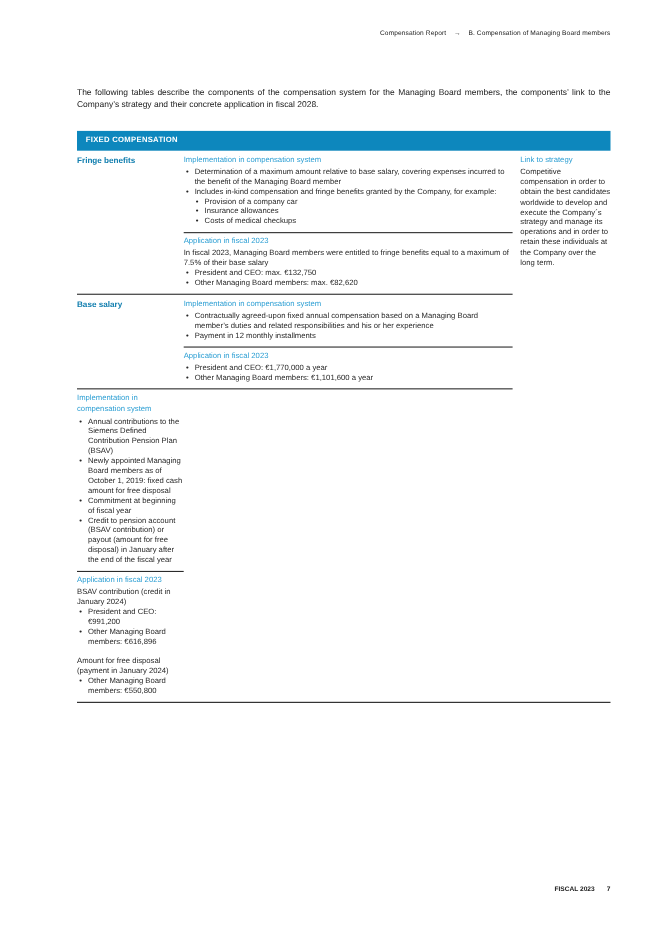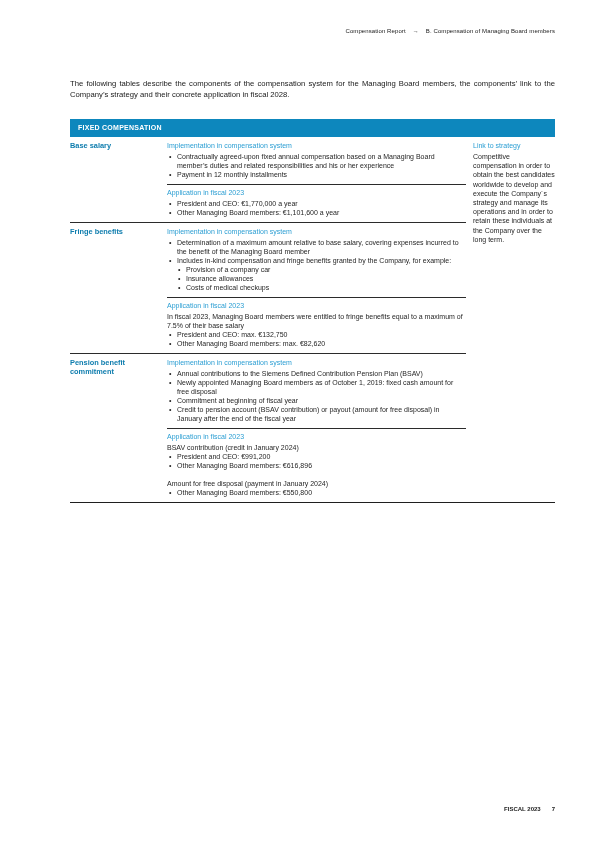--- a/index.html
+++ b/index.html
@@ -78,55 +78,54 @@
   <span>B. Compensation of Managing Board members</span>
 </div>
 
 <p class="intro">The following tables describe the components of the compensation system for the Managing Board members, the components’ link to the Company’s strategy and their concrete application in fiscal 2028.</p>
 
 <div class="comp-table">
   <div class="band" id="band" style="background: rgb(13, 135, 189);">FIXED COMPENSATION</div>
   <div class="table-body">
     <div class="rows-col" id="rows-col">
         <div class="row">
-          <div class="row-label" style="color: rgb(15, 125, 174);">Base salary</div>
-          <div class="blocks">
-            <div class="block">
-              <div class="block-heading" style="color: rgb(43, 158, 211);">Implementation in compensation system</div>
-              <div class="item bullet">Contractually agreed-upon fixed annual compensation based on a Managing Board member’s duties and related responsibilities and his or her experience</div>
-              <div class="item bullet">Payment in 12 monthly installments</div>
-            </div>
-            <div class="block">
-              <div class="block-heading" style="color: rgb(43, 158, 211);">Application in fiscal 2023</div>
-              <div class="item bullet">President and CEO: €1,770,000 a year</div>
-              <div class="item bullet">Other Managing Board members: €1,101,600 a year</div>
-            </div>
-          </div>
-        </div>
-        <div class="row">
           <div class="row-label" style="color: rgb(15, 125, 174);">Fringe benefits</div>
           <div class="blocks">
             <div class="block">
               <div class="block-heading" style="color: rgb(43, 158, 211);">Implementation in compensation system</div>
               <div class="item bullet">Determination of a maximum amount relative to base salary, covering expenses incurred to the benefit of the Managing Board member</div>
               <div class="item bullet">Includes in-kind compensation and fringe benefits granted by the Company, for example:</div>
               <div class="item subbullet">Provision of a company car</div>
               <div class="item subbullet">Insurance allowances</div>
               <div class="item subbullet">Costs of medical checkups</div>
             </div>
             <div class="block">
               <div class="block-heading" style="color: rgb(43, 158, 211);">Application in fiscal 2023</div>
               <div class="item paragraph">In fiscal 2023, Managing Board members were entitled to fringe benefits equal to a maximum of 7.5% of their base salary</div>
               <div class="item bullet">President and CEO: max. €132,750</div>
               <div class="item bullet">Other Managing Board members: max. €82,620</div>
             </div>
           </div>
         </div>
         <div class="row">
-          <div class="row-label" style="color: rgb(15, 125, 174);">Pension benefit commitment</div>
+          <div class="row-label" style="color: rgb(15, 125, 174);">Base salary</div>
+          <div class="blocks">
+            <div class="block">
+              <div class="block-heading" style="color: rgb(43, 158, 211);">Implementation in compensation system</div>
+              <div class="item bullet">Contractually agreed-upon fixed annual compensation based on a Managing Board member’s duties and related responsibilities and his or her experience</div>
+              <div class="item bullet">Payment in 12 monthly installments</div>
+            </div>
+            <div class="block">
+              <div class="block-heading" style="color: rgb(43, 158, 211);">Application in fiscal 2023</div>
+              <div class="item bullet">President and CEO: €1,770,000 a year</div>
+              <div class="item bullet">Other Managing Board members: €1,101,600 a year</div>
+            </div>
+          </div>
+        </div>
+        <div class="row">
           <div class="blocks">
             <div class="block">
               <div class="block-heading" style="color: rgb(43, 158, 211);">Implementation in compensation system</div>
               <div class="item bullet">Annual contributions to the Siemens Defined Contribution Pension Plan (BSAV)</div>
               <div class="item bullet">Newly appointed Managing Board members as of October 1, 2019: fixed cash amount for free disposal</div>
               <div class="item bullet">Commitment at beginning of fiscal year</div>
               <div class="item bullet">Credit to pension account (BSAV contribution) or payout (amount for free disposal) in January after the end of the fiscal year</div>
             </div>
             <div class="block">
               <div class="block-heading" style="color: rgb(43, 158, 211);">Application in fiscal 2023</div>

